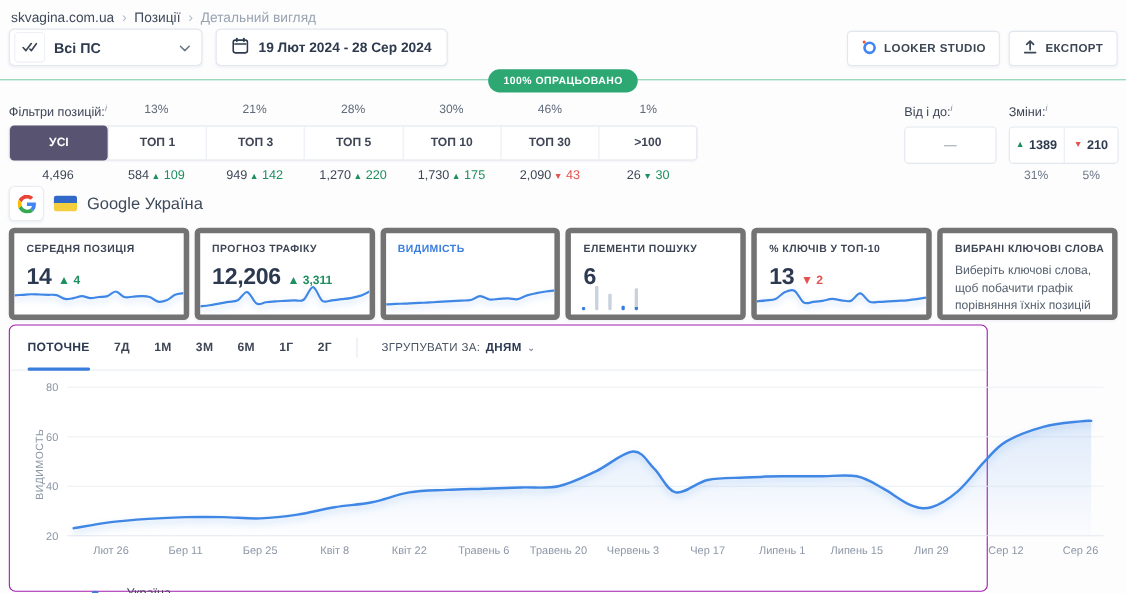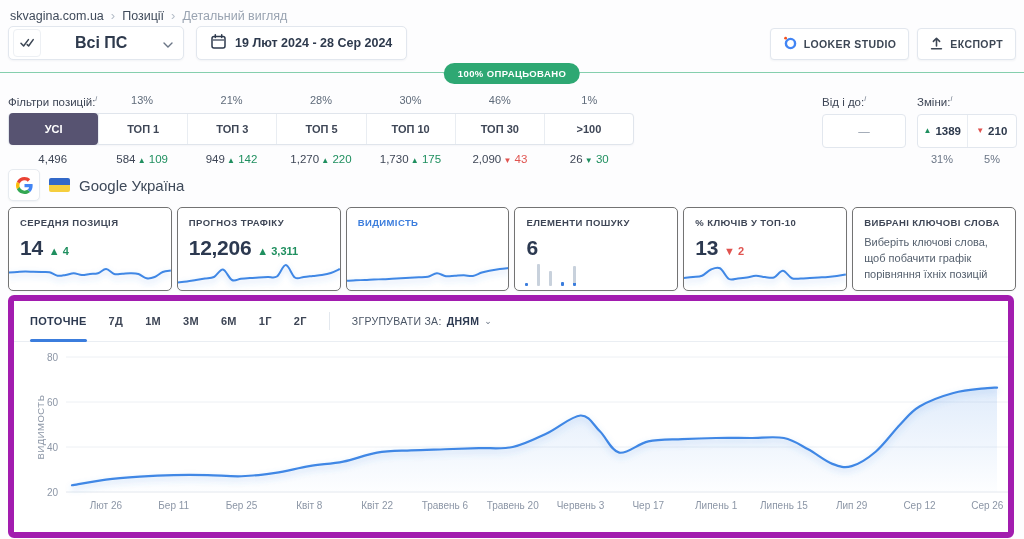--- a/index.html
+++ b/index.html
@@ -12,21 +12,21 @@
   .breadcrumb{position:absolute;left:10px;top:8px;display:flex;align-items:center;gap:7px;font-size:12.5px;}
   .bc-link{color:#3f4a5a;}
   .bc-sep{color:#b3bcc7;font-size:13px;}
   .bc-muted{color:#99a3b1;}
   
   .toolbar-left{position:absolute;left:8px;top:26px;display:flex;gap:12px;}
   .select-box{width:176px;height:34px;background:#fff;border:1px solid #e2e7ee;border-radius:5px;
     display:flex;align-items:center;gap:8px;padding:0 10px 0 4px;box-sizing:border-box;
     box-shadow:0 1px 2px rgba(40,60,90,.05);cursor:pointer;}
   .check-chip{width:26px;height:26px;border:1px solid #edf0f4;border-radius:4px;display:flex;align-items:center;justify-content:center;background:#fff;}
-  .select-label{flex:1;font-size:16px;font-weight:bold;color:#2e3a4d;margin-left:26px;}
+  .select-label{flex:1;font-size:13px;font-weight:bold;color:#2e3a4d;}
   .date-box{height:34px;background:#fff;border:1px solid #e2e7ee;border-radius:5px;display:flex;align-items:center;gap:9px;
     padding:0 14px;box-sizing:border-box;font-size:12.5px;font-weight:bold;color:#2e3a4d;
     box-shadow:0 1px 2px rgba(40,60,90,.05);cursor:pointer;}
   .toolbar-right{position:absolute;right:8px;top:28px;display:flex;gap:8px;}
   .btn{height:30px;background:#fff;border:1px solid #e2e7ee;border-radius:4px;display:flex;align-items:center;gap:7px;
     padding:0 12px;font-size:10.5px;font-weight:bold;letter-spacing:.4px;color:#3c4654;
     box-shadow:0 1px 2px rgba(40,60,90,.05);cursor:pointer;}
   
   .progress{position:absolute;top:72px;left:0;width:100%;border-top:1px solid #85cfad;}
   .progress-pill{position:absolute;left:50%;top:-10px;transform:translateX(-50%);
@@ -59,34 +59,34 @@
   .ch-pcts{display:flex;margin-top:5px;}
   .ch-pct{flex:1;text-align:center;font-size:11px;color:#6b7686;}
   
   .se-header{position:absolute;left:8px;top:169px;display:flex;align-items:center;gap:9px;}
   .g-chip{width:30px;height:30px;background:#fff;border:1px solid #e7ebf0;border-radius:5px;
     display:flex;align-items:center;justify-content:center;box-shadow:0 1px 2px rgba(40,60,90,.06);}
   .flag{width:21px;height:14px;border-radius:2px;background:linear-gradient(to bottom,#3268c8 50%,#f5ce3e 50%);}
   .se-name{font-size:15px;color:#3f4a5a;}
   
   .cards{position:absolute;left:8px;top:207px;width:1008px;display:grid;grid-template-columns:repeat(6,1fr);gap:5px;}
-  .card{background:#fff;border:1px solid #737373;border-radius:5px;height:84px;position:relative;overflow:hidden;
+  .card{background:#fff;border:5px solid #737373;border-radius:5px;height:84px;position:relative;overflow:hidden;
     padding:9px 11px 0;box-sizing:border-box;box-shadow:0 1px 2px rgba(40,60,90,.04);}
   .card-title{font-size:9.5px;font-weight:bold;letter-spacing:.4px;color:#3e4656;white-space:nowrap;}
   .card-title.blue{color:#3b7ddd;}
   .card-val-row{margin-top:8px;display:flex;align-items:baseline;gap:6px;}
   .card-val{font-size:21px;font-weight:bold;color:#2c3950;letter-spacing:-.3px;}
   .card-delta{font-size:11px;font-weight:bold;}
   .card-spark{position:absolute;left:0;right:0;bottom:0;height:34px;width:100%;}
   .card-desc{margin-top:7px;font-size:11px;line-height:1.45;color:#55606e;}
   .bars{position:absolute;left:10px;bottom:4px;display:flex;align-items:flex-end;gap:9px;height:26px;}
   .bar{width:3px;border-radius:1px;}
   
-  .chart-panel{position:absolute;left:8px;top:295px;width:1006px;height:243px;background:#fff;
-    border:6px solid #a21caf;border-radius:6px;box-sizing:border-box;}
+  .chart-panel{position:absolute;left:8px;top:295px;width:890px;height:243px;background:#fff;
+    border:1px solid #a21caf;border-radius:6px;box-sizing:border-box;}
   .chart-tabs{height:40px;border-bottom:1px solid #eaeef3;display:flex;align-items:center;padding:0 16px;gap:22px;}
   .tabset{display:flex;gap:22px;height:100%;align-items:center;}
   .ctab{font-size:11px;font-weight:bold;color:#3e4656;letter-spacing:.3px;height:100%;display:flex;align-items:center;position:relative;cursor:pointer;}
   .ctab.active{color:#2c3950;}
   .ctab.active::after{content:"";position:absolute;left:0;right:0;bottom:-1px;height:3px;background:#3b7ddd;border-radius:2px;}
   .vdiv{width:1px;height:18px;background:#e3e8ee;}
   .groupby{font-size:10.5px;color:#4a5565;letter-spacing:.3px;display:flex;gap:5px;align-items:center;cursor:pointer;}
   .groupby b{color:#2c3950;}
   .caret{font-size:9px;color:#6b7686;}
   svg.main{display:block;margin-top:1px;}

